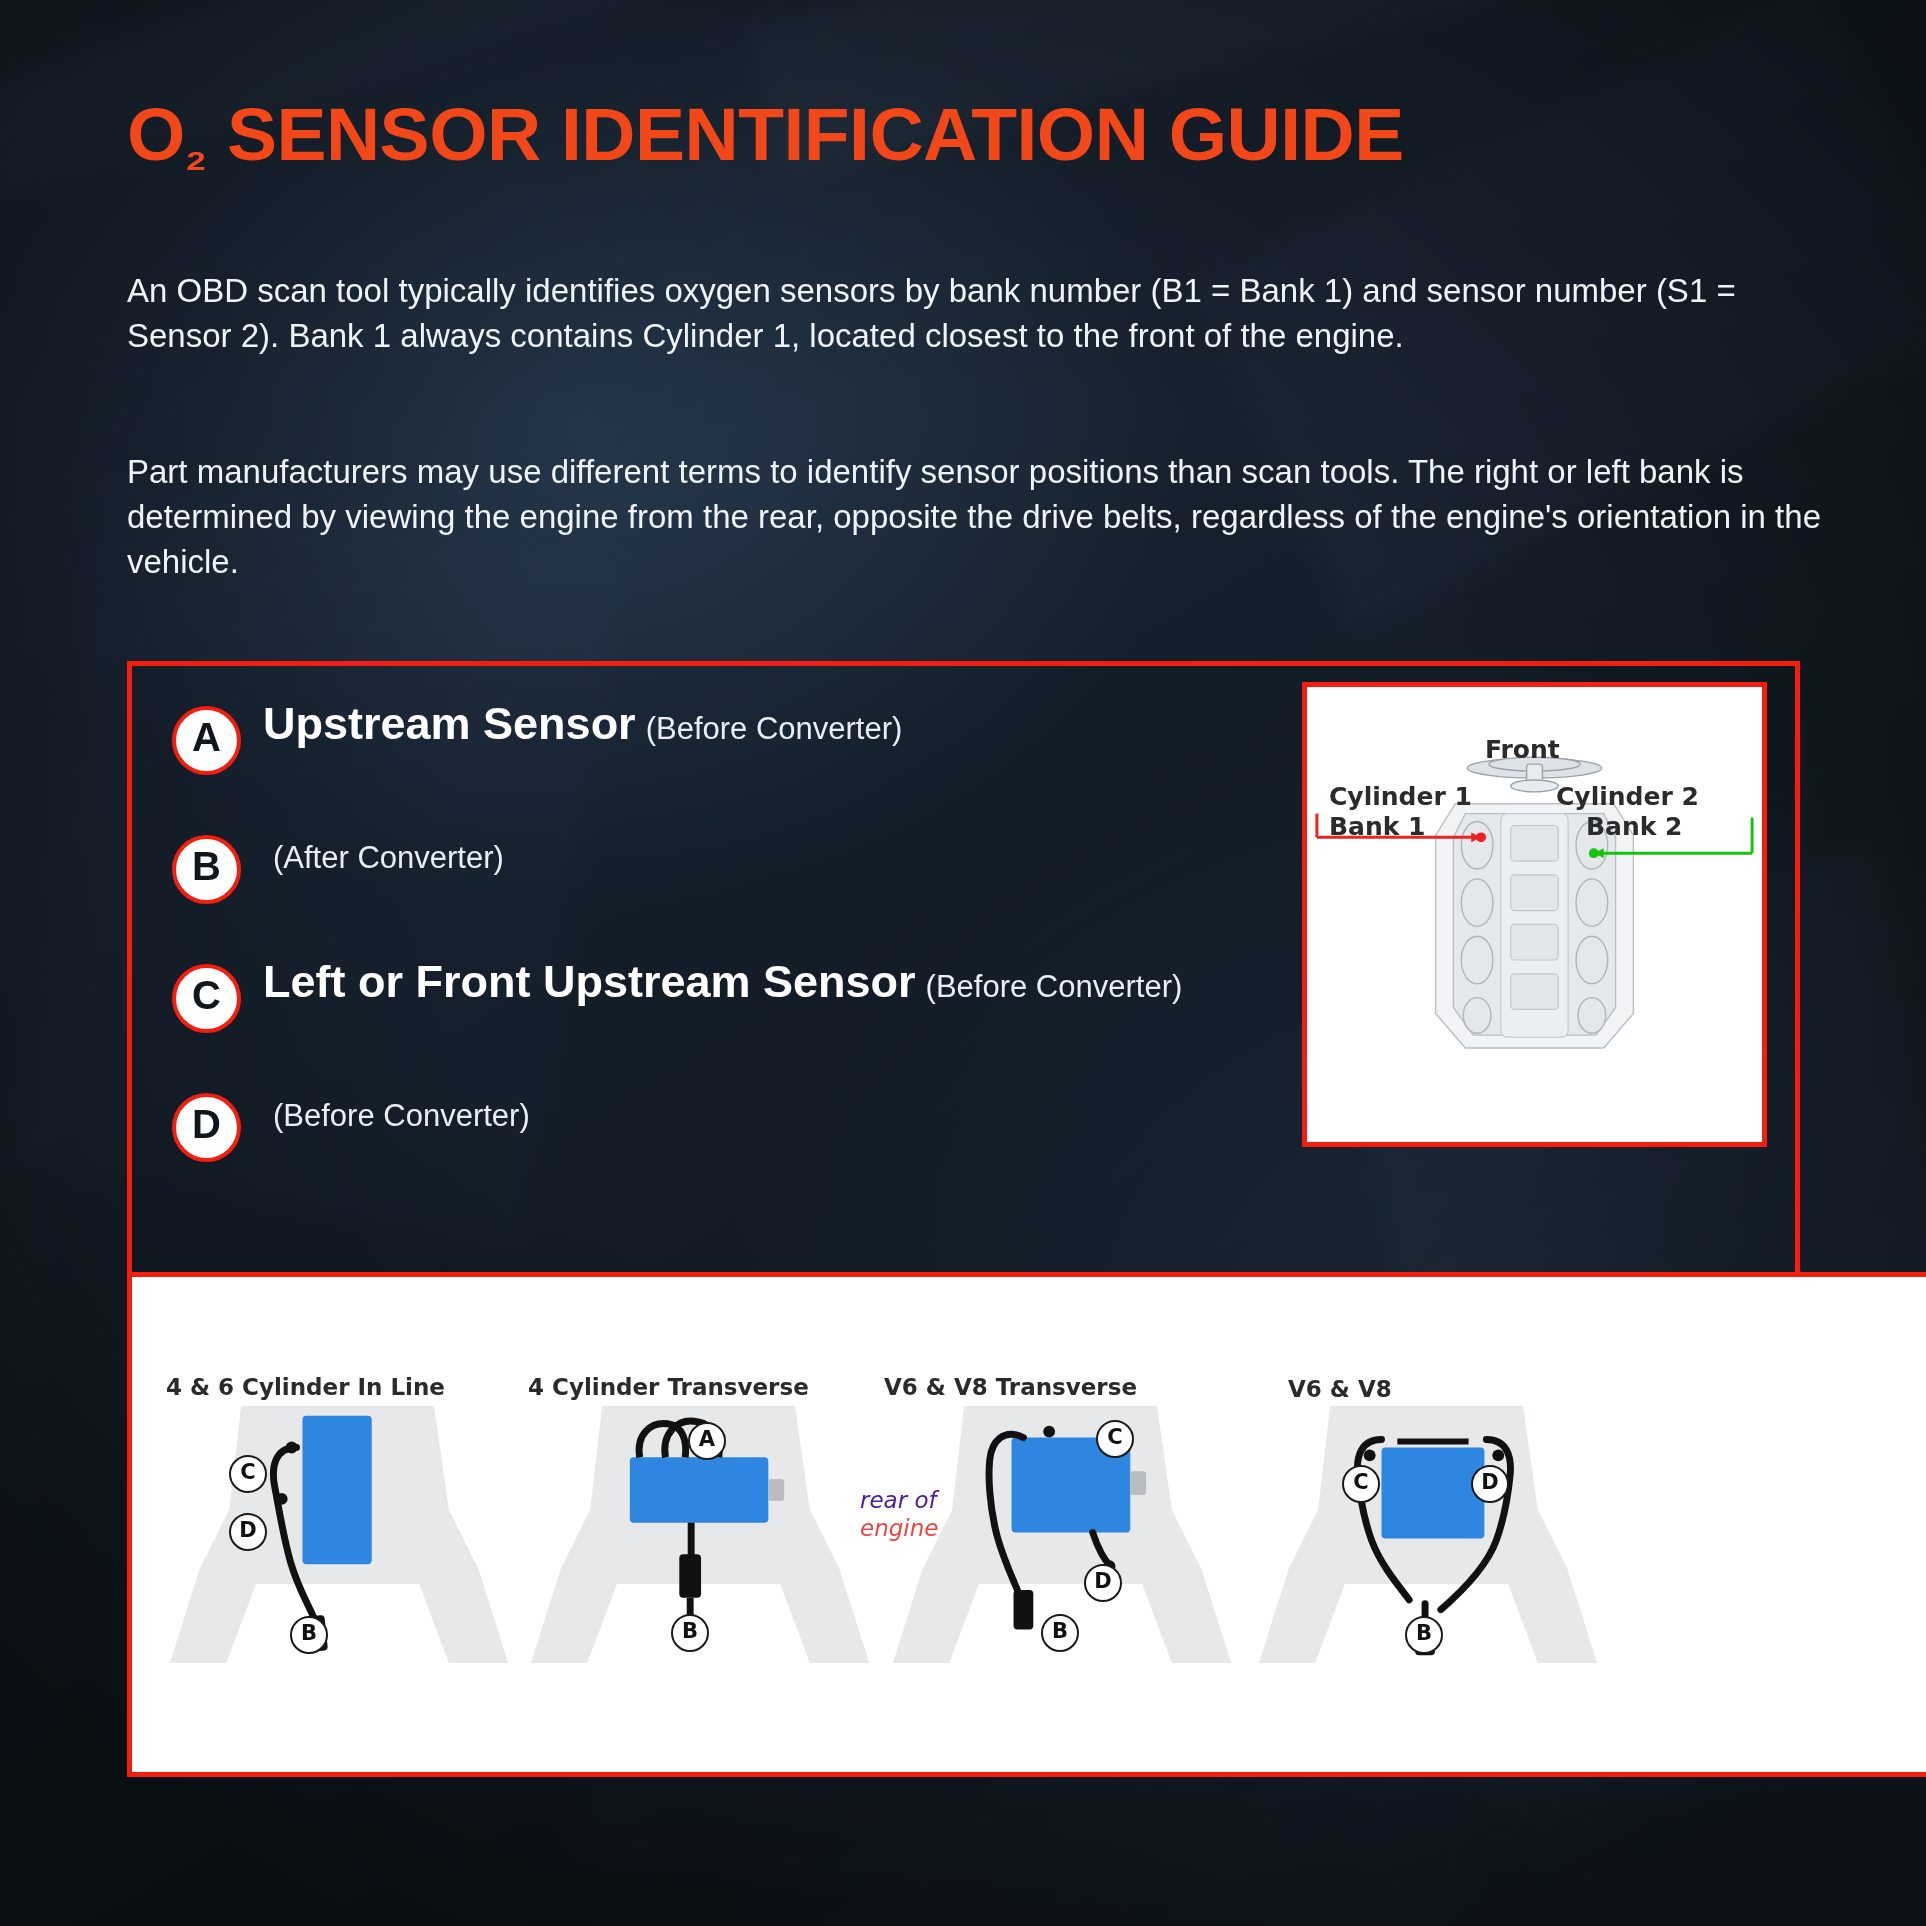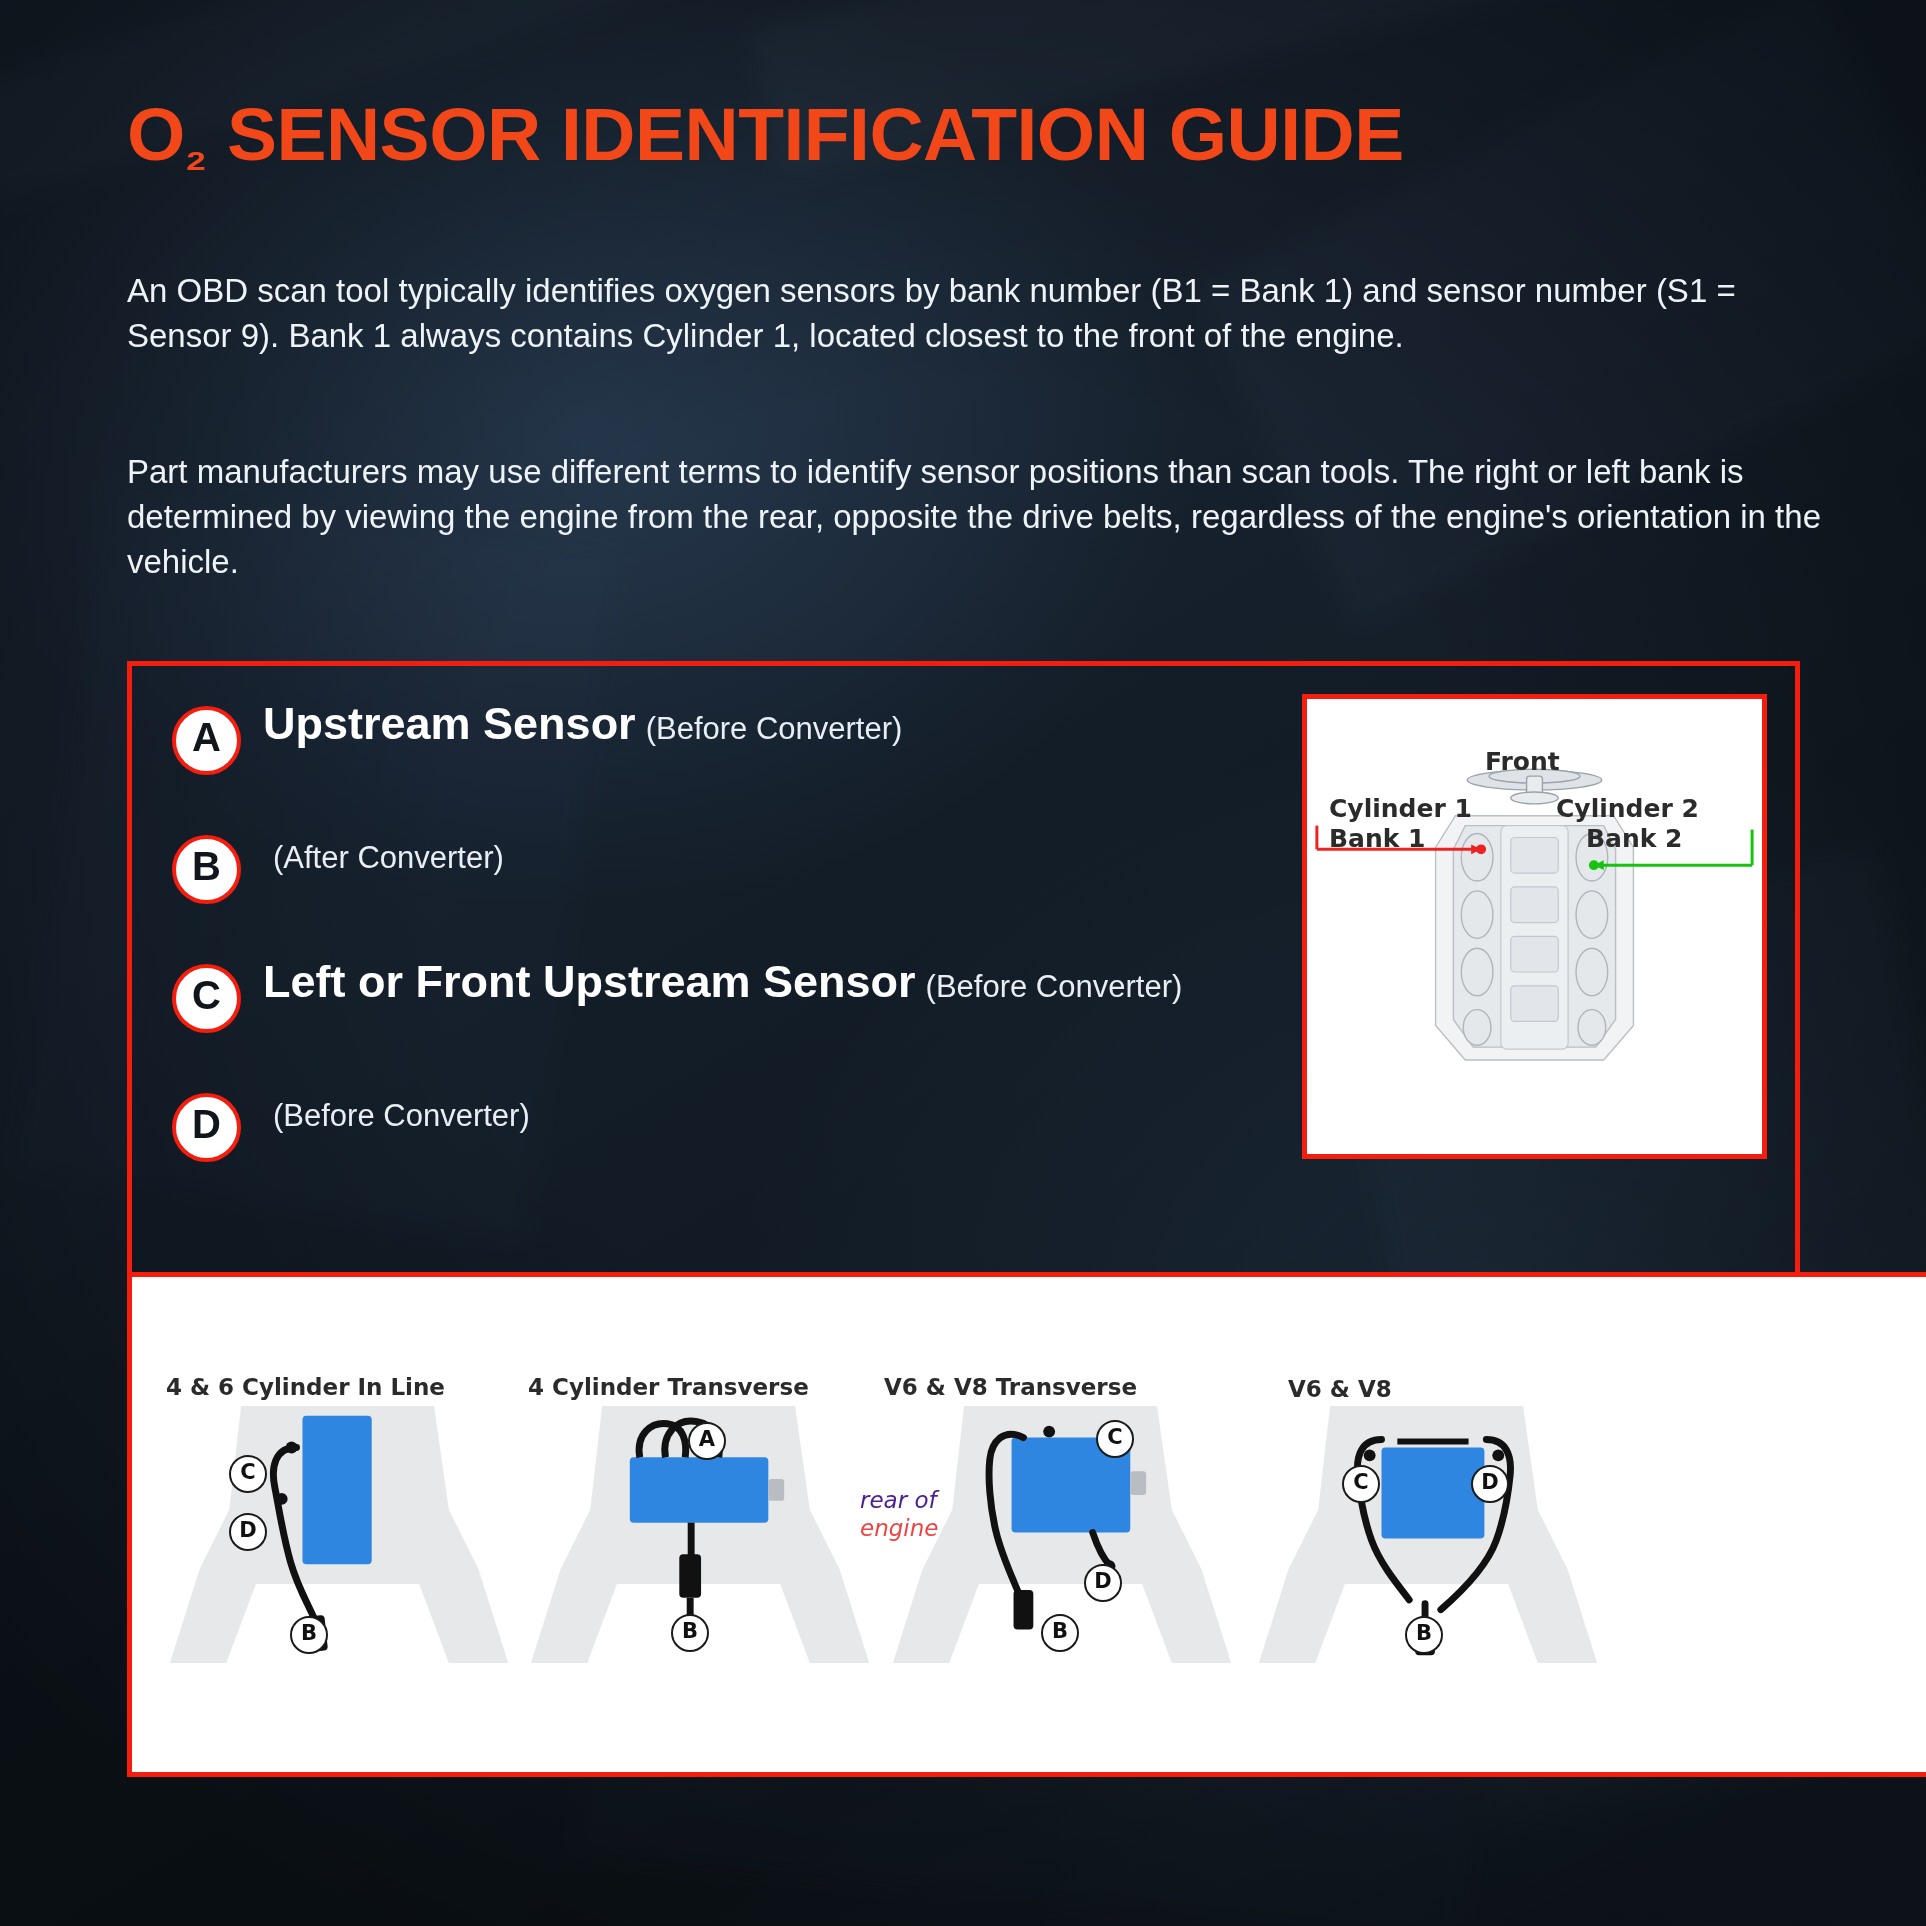--- a/index.html
+++ b/index.html
@@ -125,21 +125,21 @@
     color: #e8eef4;
     font-size: 31px;
     font-weight: 400;
     margin-left: 10px;
     white-space: nowrap;
   }
 
   .engine-card {
     position: absolute;
     right: 28px;
-    top: 28px;
+    top: 16px;
     width: 465px;
     height: 465px;
     background: #ffffff;
     border: 5px solid #f41d0e;
     box-sizing: border-box;
   }
 
   .bottom-box {
     position: absolute;
     left: 127px;
@@ -184,21 +184,21 @@
   <div class="bg-streak s3"></div>
   <div class="bg-streak s4"></div>
   <div class="bg-streak s5"></div>
   <div class="bg-streak s6"></div>
   <div class="vignette"></div>
 
   <div class="content">
 
     <div class="title"><span>O</span><span class="sub">₂</span><span> SENSOR IDENTIFICATION GUIDE</span></div>
 
-    <div class="para para1">An OBD scan tool typically identifies oxygen sensors by bank number (B1 = Bank 1) and sensor number (S1 = Sensor 9). Bank 1 always contains Cylinder 1, located closest to the front of the engine.</div>
+    <div class="para para1">An OBD scan tool typically identifies oxygen sensors by bank number (B1 = Bank 1) and sensor number (S1 = Sensor 2). Bank 1 always contains Cylinder 1, located closest to the front of the engine.</div>
     <div class="para para2">Part manufacturers may use different terms to identify sensor positions than scan tools. The right or left bank is determined by viewing the engine from the rear, opposite the drive belts, regardless of the engine's orientation in the vehicle.</div>
 
     <div class="main-box">
 
       <div class="legend">
         <div class="legend-row">
           <div class="badge">A</div>
           <div class="legend-main">Upstream Sensor</div>
           <div class="legend-note">(Before Converter)</div>
         </div>

